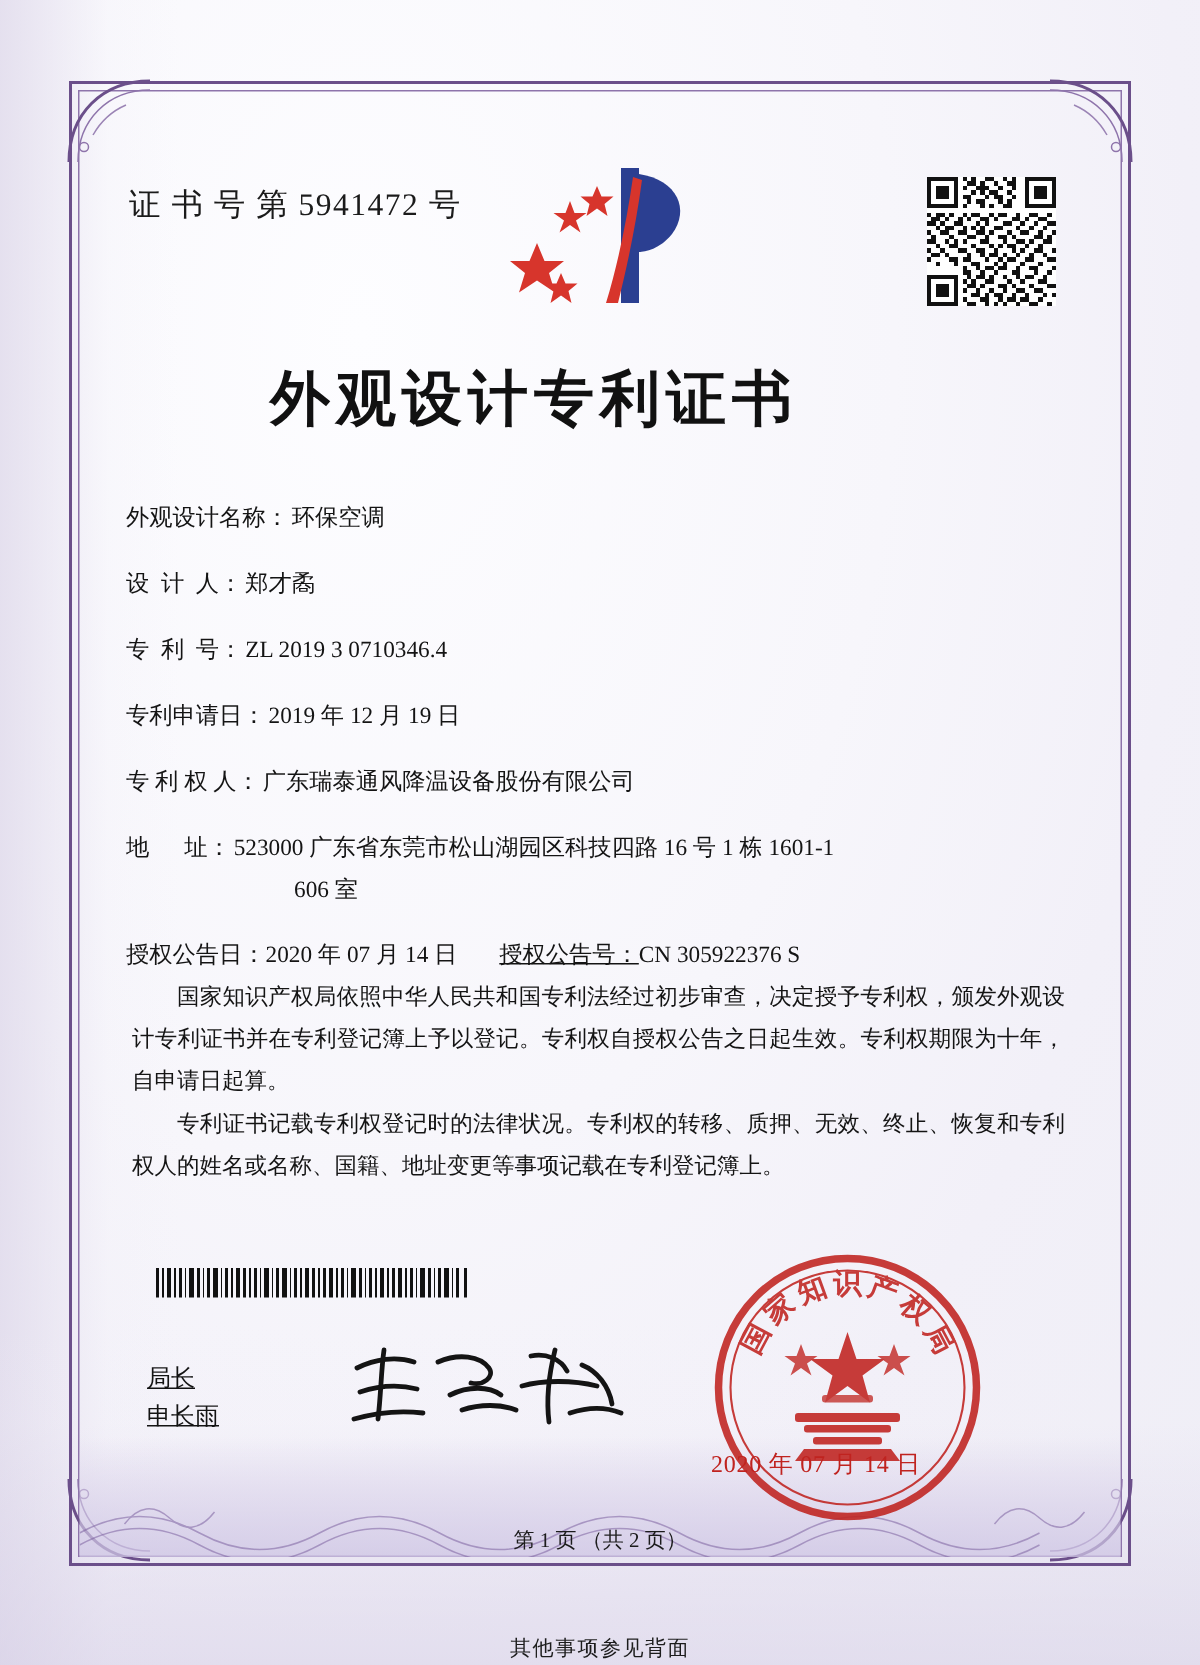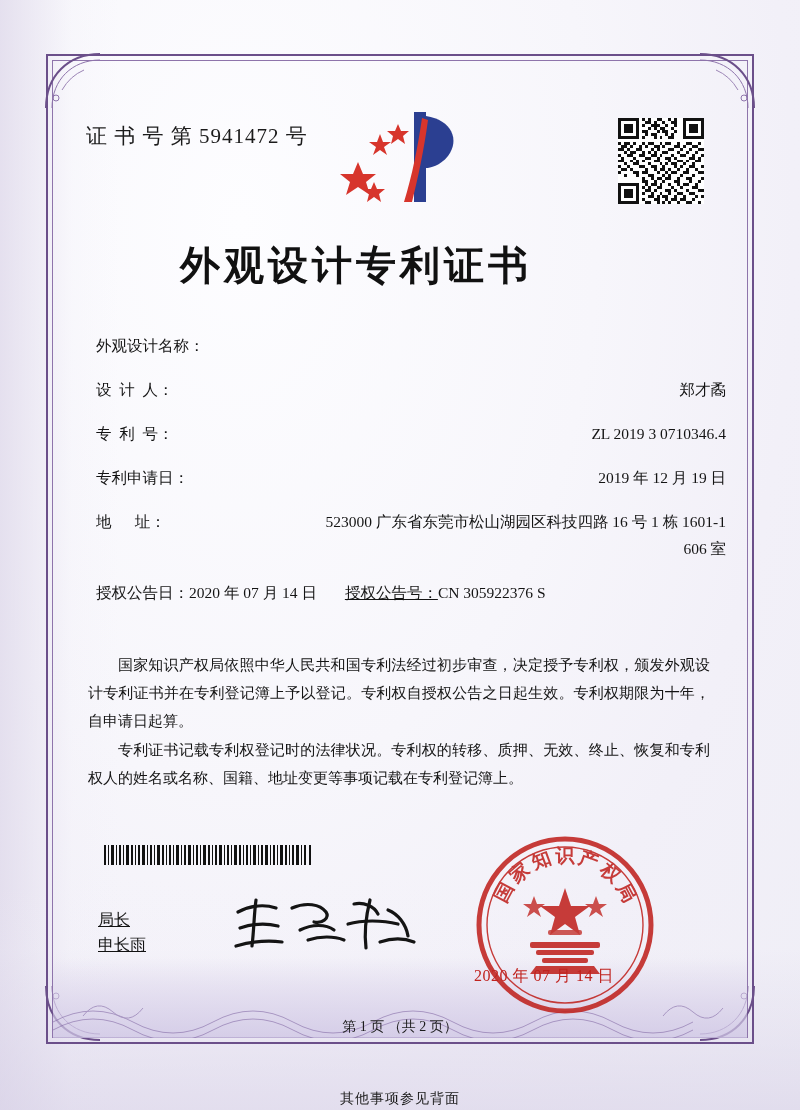--- a/index.html
+++ b/index.html
@@ -119,26 +119,25 @@
     font-size: 40px;
     font-weight: bold;
     letter-spacing: 4px;
     color: #111;
     font-family: "DejaVu Serif", "Liberation Serif", serif;
   }
 
   
   .fields {
     position: absolute;
-    left: 96px;
+    left: 84px;
     top: 336px;
     width: 630px;
     font-size: 15.5px;
     color: #141414;
-    text-align: right;
   }
   .field-row {
     display: flex;
     align-items: flex-start;
     margin-bottom: 23px;
     line-height: 1.35;
   }
   .field-label {
     white-space: pre;
     flex: 0 0 auto;
@@ -523,37 +522,42 @@
       </g>
     </svg>
   </div>
 
   <div class="title">外观设计专利证书</div>
 
   <div class="fields">
 
     <div class="field-row">
       <span class="field-label">外观设计名称：</span>
+      <span class="field-value">环保空调</span>
     </div>
 
     <div class="field-row">
       <span class="field-label">设  计  人：</span>
       <span class="field-value">郑才矞</span>
     </div>
 
     <div class="field-row">
       <span class="field-label">专  利  号：</span>
       <span class="field-value">ZL 2019 3 0710346.4</span>
     </div>
 
     <div class="field-row">
       <span class="field-label">专利申请日：</span>
       <span class="field-value">2019 年 12 月 19 日</span>
     </div>
 
+    <div class="field-row">
+      <span class="field-label">专 利 权 人：</span>
+      <span class="field-value">广东瑞泰通风降温设备股份有限公司</span>
+    </div>
 
     <div class="field-row">
       <span class="field-label">地      址：</span>
       <span class="field-value">523000 广东省东莞市松山湖园区科技四路 16 号 1 栋 1601-1</span>
     </div>
     <div class="value-line2">606 室</div>
 
     <div class="field-row dual">
       <span class="field-label">授权公告日：</span>
       <span>2020 年 07 月 14 日</span>

